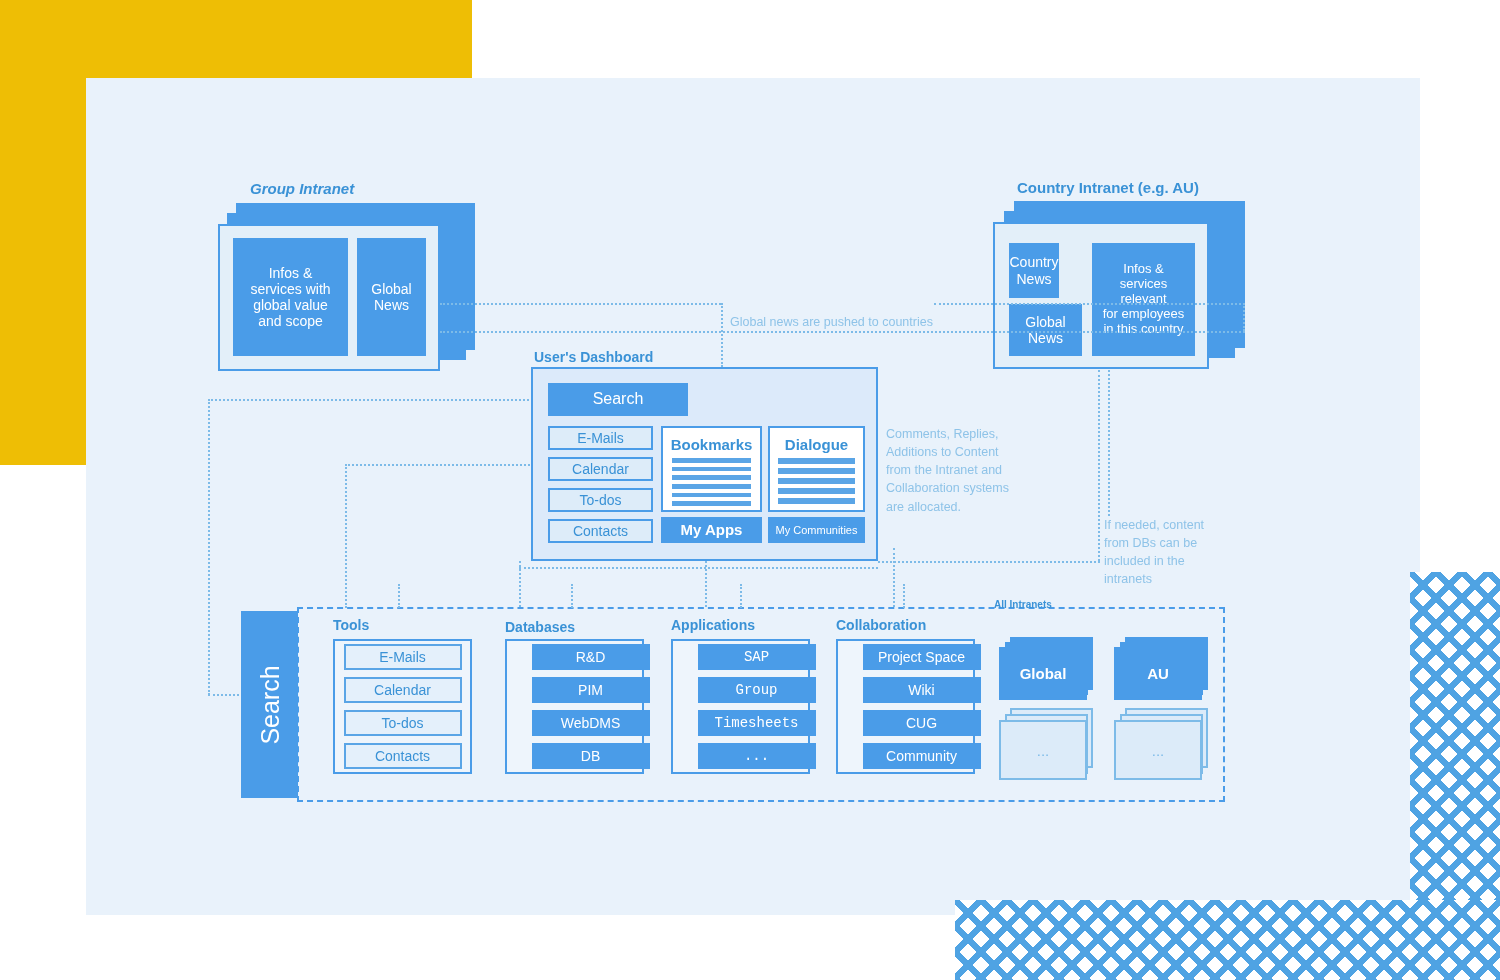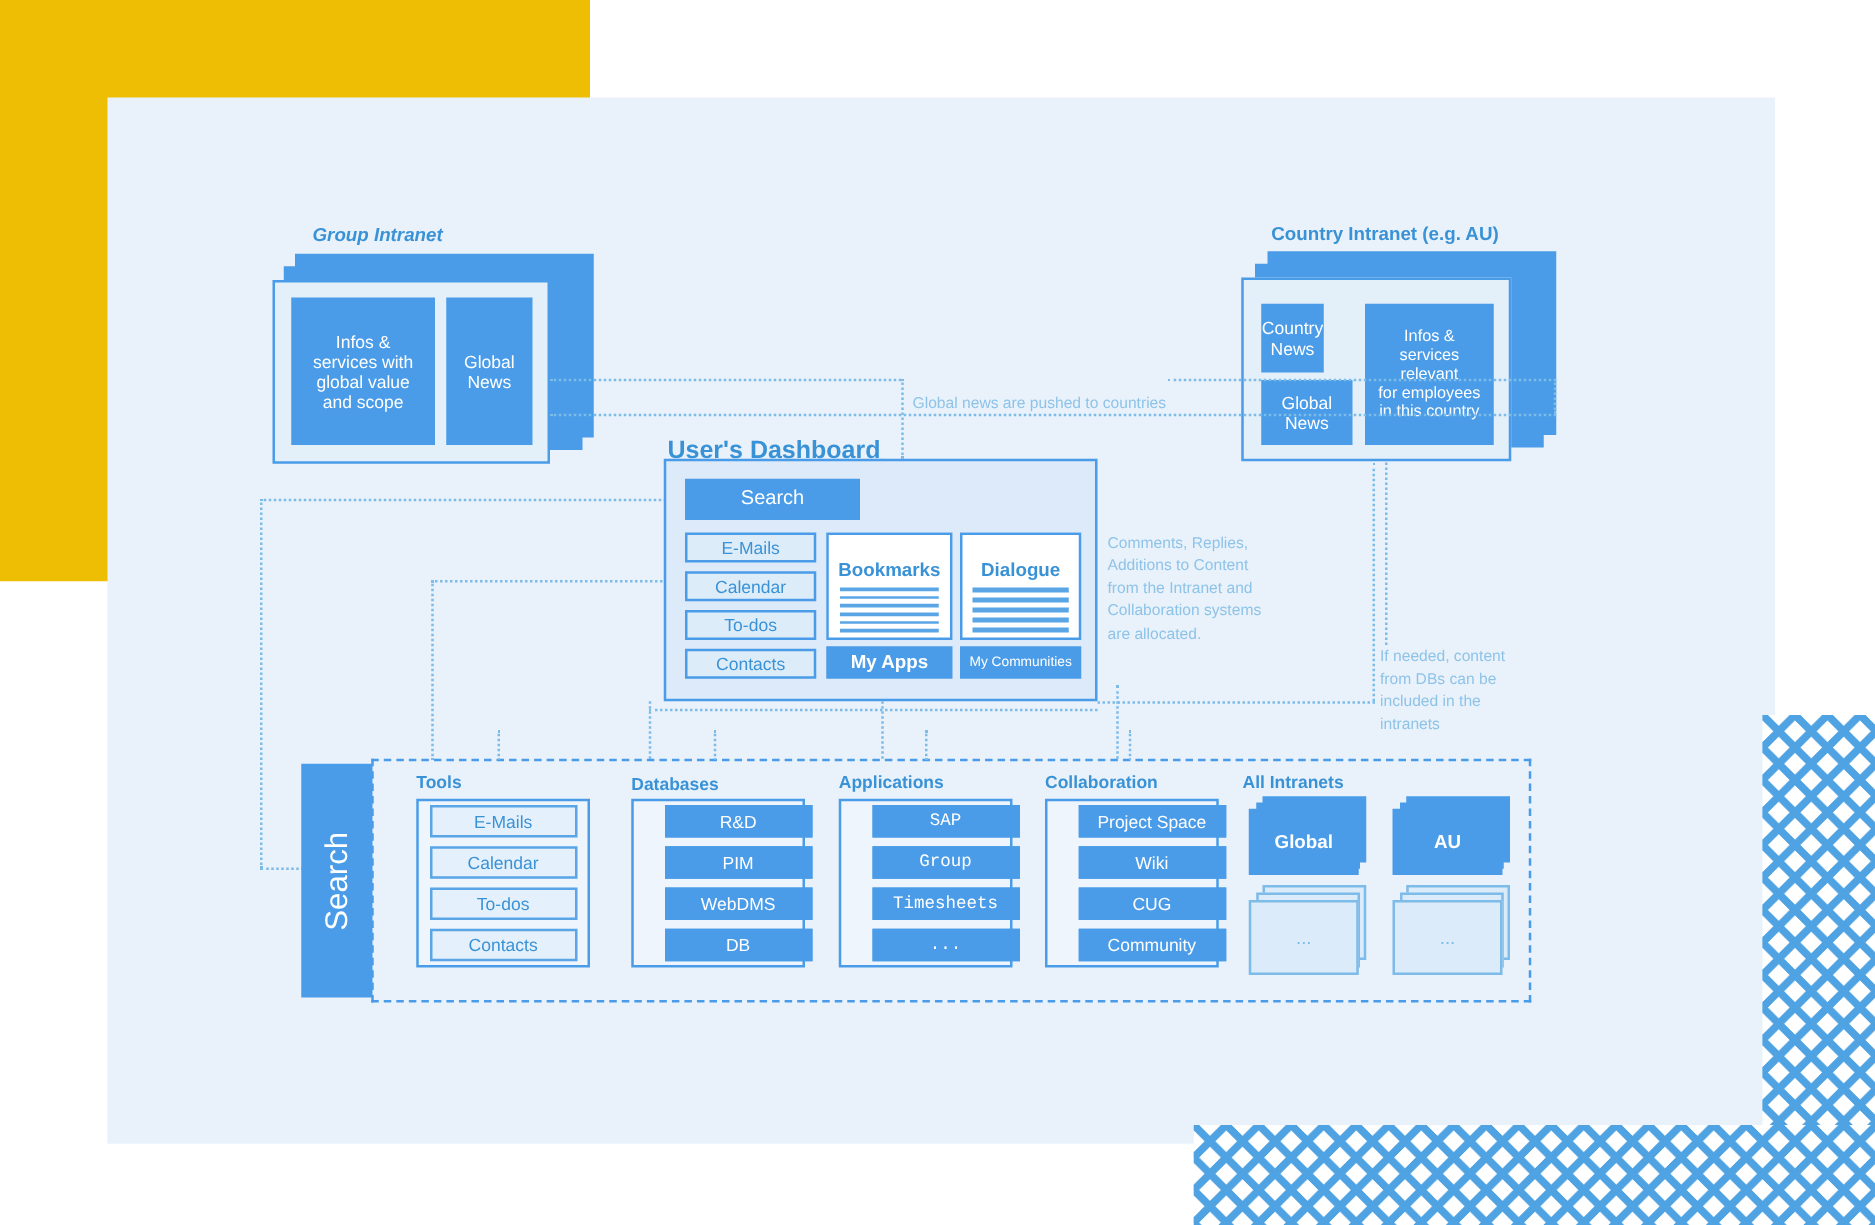--- a/index.html
+++ b/index.html
@@ -30,21 +30,21 @@
 
   
   .stack-sheet{position:absolute;background:#4a9ce8;}
   .stack-inner{position:absolute;background:#e3eff9;border:2px solid #4a9ce8;box-sizing:border-box;}
 
   
   #dashboard{position:absolute;left:531px;top:367px;width:347px;height:194px;
              background:#dceafa;border:2px solid #4a9ce8;box-sizing:border-box;}
   .dash-cell{position:absolute;box-sizing:border-box;}
   .doc-box{position:absolute;background:#ffffff;border:2px solid #4a9ce8;box-sizing:border-box;
-           display:flex;flex-direction:column;align-items:center;padding-top:20px;}
+           display:flex;flex-direction:column;align-items:center;padding-top:8px;}
   .doc-title{color:#3a92d6;font-weight:bold;font-size:15px;margin-bottom:5px;}
   .doc-line{width:82%;height:6px;background:#5aa5e6;margin-bottom:4px;}
 
   
   #bottom-dashed{position:absolute;left:297px;top:607px;width:928px;height:195px;
                  border:2px dashed #4a9ce8;box-sizing:border-box;}
   #search-bar{position:absolute;left:241px;top:611px;width:57px;height:187px;background:#4a9ce8;}
   #search-bar span{position:absolute;left:50%;top:50%;transform:translate(-50%,-50%) rotate(-90deg);
                    color:#fff;font-size:25px;white-space:nowrap;}
 
@@ -118,21 +118,21 @@
 <div class="dot-v" style="left:1098px;top:370px;height:191px;"></div>
 <div class="dot-h" style="left:878px;top:561px;width:222px;"></div>
 <div class="dot-v" style="left:1108px;top:370px;height:146px;"></div>
 
 <div class="dot-v" style="left:705px;top:367px;height:22px;"></div>
 <div class="dot-v" style="left:705px;top:548px;height:59px;"></div>
 <div class="dot-v" style="left:893px;top:548px;height:59px;"></div>
 <div class="dot-v" style="left:519px;top:561px;height:46px;"></div>
 <div class="dot-h" style="left:519px;top:567px;width:359px;"></div>
 
-<div class="lbl" style="left:534px;top:349px;font-size:20px;">User's Dashboard</div>
+<div class="lbl" style="left:534px;top:349px;font-size:14px;">User's Dashboard</div>
 <div id="dashboard">
   <div class="dash-cell fill" style="left:15px;top:14px;width:140px;height:33px;font-size:16px;">Search</div>
 
   <div class="dash-cell outline" style="left:15px;top:57px;width:105px;height:24px;font-size:14px;">E-Mails</div>
   <div class="dash-cell outline" style="left:15px;top:88px;width:105px;height:24px;font-size:14px;">Calendar</div>
   <div class="dash-cell outline" style="left:15px;top:119px;width:105px;height:24px;font-size:14px;">To-dos</div>
   <div class="dash-cell outline" style="left:15px;top:150px;width:105px;height:24px;font-size:14px;">Contacts</div>
 
   <div class="doc-box" style="left:128px;top:57px;width:101px;height:86px;">
     <div class="doc-title">Bookmarks</div>
@@ -196,21 +196,21 @@
 </div>
 
 <div class="lbl" style="left:836px;top:617px;font-size:14px;">Collaboration</div>
 <div class="group-box" style="left:836px;top:639px;width:139px;height:135px;">
   <div class="chip solid">Project Space</div>
   <div class="chip solid">Wiki</div>
   <div class="chip solid">CUG</div>
   <div class="chip solid">Community</div>
 </div>
 
-<div class="lbl" style="left:994px;top:617px;font-size:14px;">All Intranets</div>
+<div class="lbl" style="left:994px;top:599px;font-size:10px;">All Intranets</div>
 
 <div>
   <div class="stack-sheet" style="left:1010px;top:637px;width:83px;height:53px;"></div>
   <div class="stack-sheet" style="left:1005px;top:642px;width:83px;height:53px;"></div>
   <div class="abs fill" style="left:999px;top:647px;width:88px;height:53px;font-size:15px;font-weight:bold;">Global</div>
 </div>
 
 <div>
   <div class="stack-sheet" style="left:1125px;top:637px;width:83px;height:53px;"></div>
   <div class="stack-sheet" style="left:1120px;top:642px;width:83px;height:53px;"></div>

